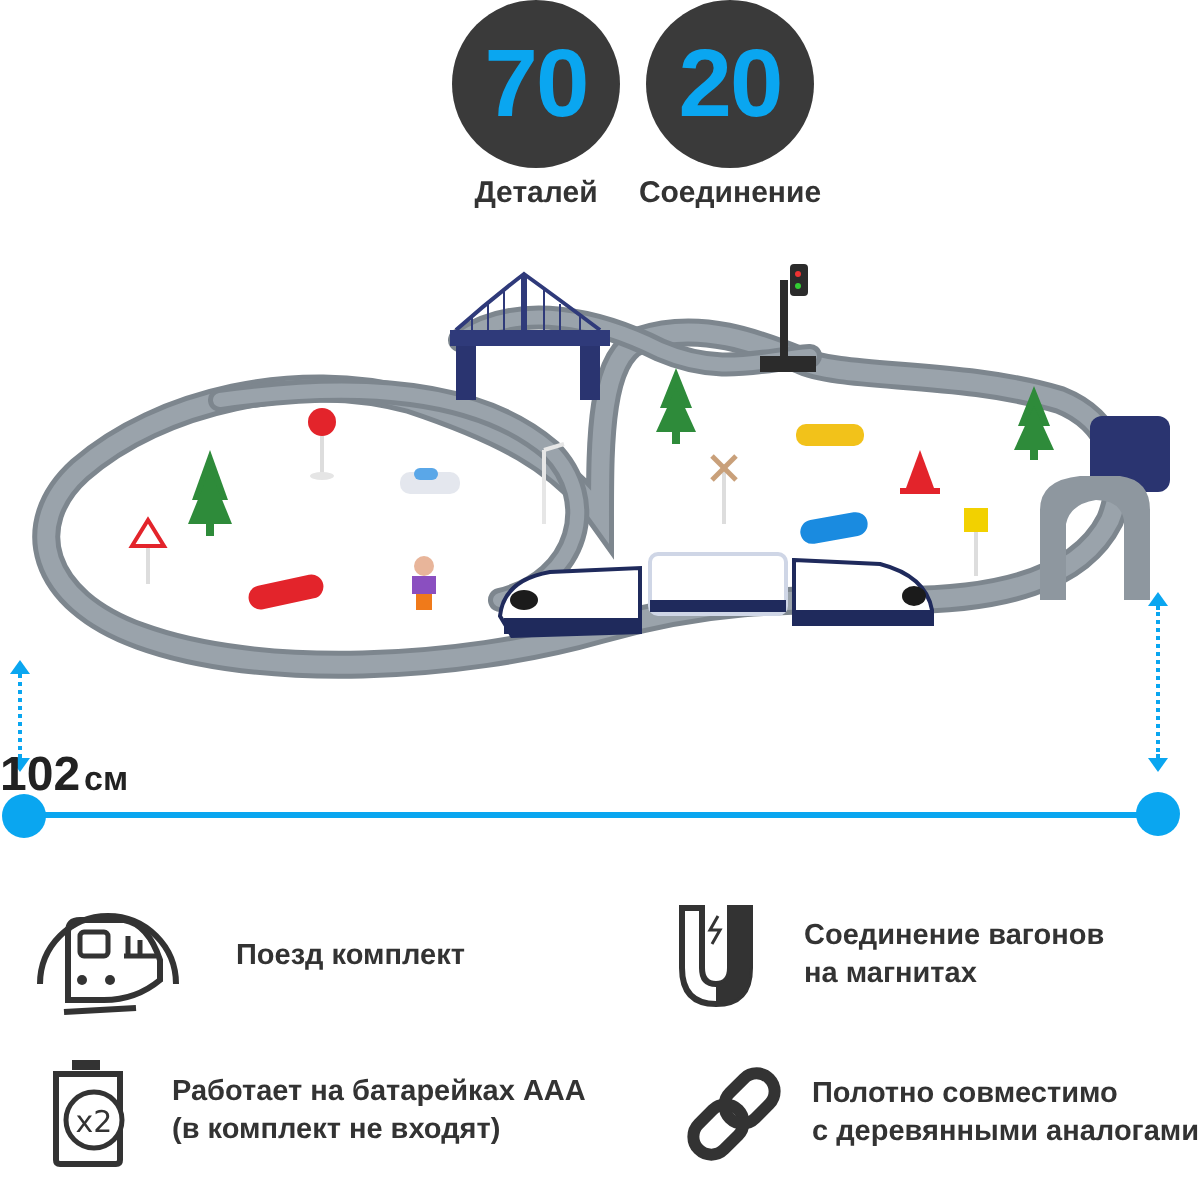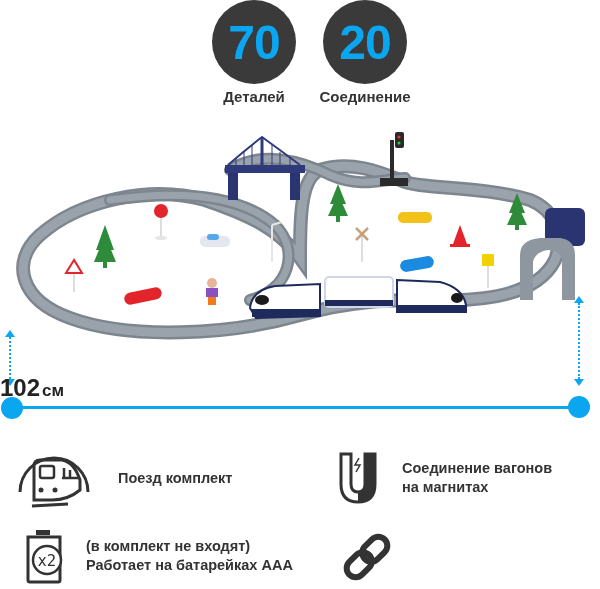--- a/index.html
+++ b/index.html
@@ -28,21 +28,21 @@
     .measure-label .num { font-size: 24px; }
     .measure-label .unit { font-size: 17px; margin-left: 2px; }
 
     .feature { position: absolute; display: flex; align-items: center; }
     .feature .icon { flex: 0 0 auto; display: flex; align-items: center; justify-content: center; }
     .feature .text { font-weight: bold; font-size: 14.5px; line-height: 19px; color: #333; }
   </style>
 </head>
 <body>
 
-<div class="stat" style="left:199px;">
+<div class="stat" style="left:213px;">
   <div class="stat-circle">70</div>
   <div class="stat-label">Деталей</div>
 </div>
 <div class="stat" style="left:310px;">
   <div class="stat-circle">20</div>
   <div class="stat-label">Соединение</div>
 </div>
 
 <div class="scene">
   <svg width="600" height="230" viewBox="0 120 600 230" xmlns="http://www.w3.org/2000/svg">
@@ -213,29 +213,31 @@
   <div class="icon" style="width:42px; height:56px; position:relative;text-decoration:underline;">
     <svg width="42" height="56" viewBox="0 0 42 56">
       <rect x="12" y="2" width="14" height="5" fill="#333"></rect>
       <path d="M4,9 L36,9 L36,52 Q36,54 34,54 L6,54 Q4,54 4,52 Z" fill="none" stroke="#333" stroke-width="3"></path>
       <path d="M4,9 L36,9 L36,22 L4,22 Z" fill="none"></path>
       <circle cx="23" cy="32" r="14" fill="#fff" stroke="#333" stroke-width="2.5"></circle>
       <text x="23" y="38" text-anchor="middle" font-size="15" font-family="DejaVu Sans, sans-serif" fill="#333">x2</text>
     </svg>
   </div>
   <div class="text" style="margin-left:20px;">
+    <div>Работает на батарейках AAA</div>
     <div>(в комплект не входят)</div>
-    <div>Работает на батарейках AAA</div>
   </div>
 </div>
 
 <div class="feature" style="left:340px; top:530px;">
   <div class="icon" style="width:54px; height:54px;">
     <svg width="54" height="54" viewBox="0 0 54 54">
       <g transform="rotate(-45 27 27)" fill="none" stroke="#333" stroke-width="6">
         <rect x="2" y="18" width="28" height="18" rx="9"></rect>
         <rect x="24" y="18" width="28" height="18" rx="9"></rect>
       </g>
     </svg>
   </div>
   <div class="text" style="margin-left:12px;">
+    <div>Полотно совместимо</div>
+    <div>с деревянными аналогами</div>
   </div>
 </div>
 
 </body></html>

